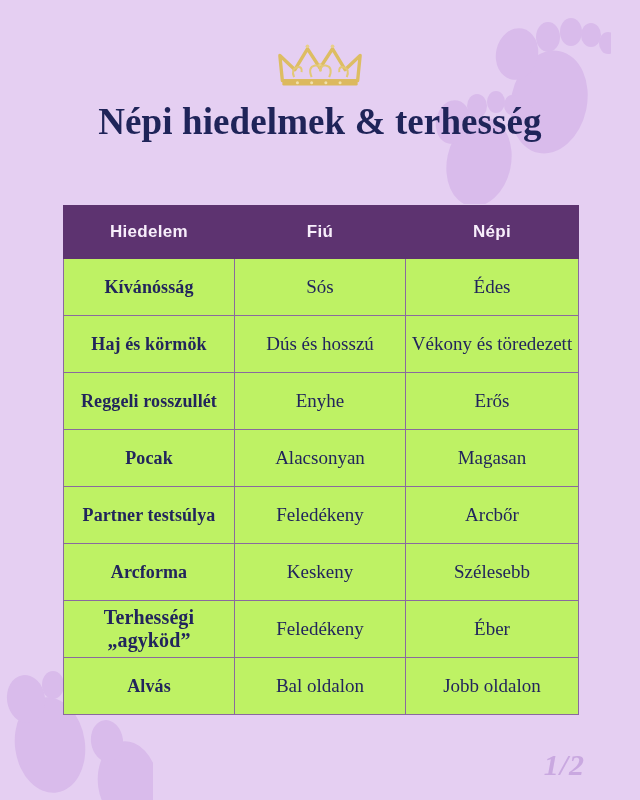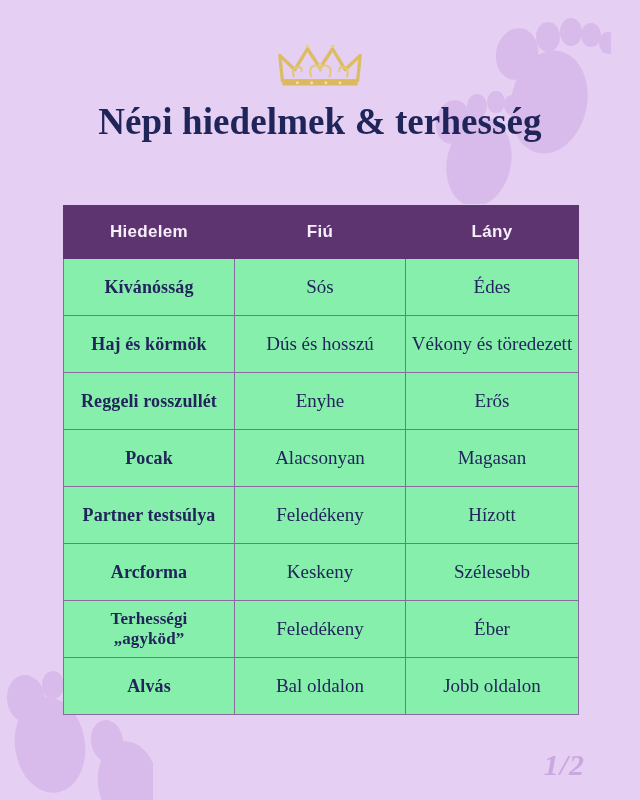--- a/index.html
+++ b/index.html
@@ -88,41 +88,41 @@
     font-weight: bold;
     font-size: 17px;
     letter-spacing: 0.3px;
     height: 52px;
     padding: 0 4px;
     text-align: center;
     border: 1px solid #5d3370;
   }
 
   table.beliefs tbody td {
-    background: #86efac;
+    background: #bef264;
     border: 1.6px solid #8a6a9e;
     height: 52px;
     padding: 2px 4px;
     text-align: center;
     vertical-align: middle;
     color: #22255c;
     font-family: "Liberation Serif", "DejaVu Serif", serif;
     font-size: 19px;
     line-height: 1.12;
   }
   table.beliefs tbody td.label {
     font-weight: bold;
     font-size: 18px;
     letter-spacing: 0.1px;
   }
   table.beliefs tbody td.tight {
     font-size: 19px;
   }
   table.beliefs tbody td.two-line {
-    font-size: 17px;
+    font-size: 20px;
     line-height: 1.15;
   }
 
   
   .page-indicator {
     position: absolute;
     right: 26px;
     bottom: 18px;
     font-family: "Liberation Serif", "DejaVu Serif", serif;
     font-style: italic;
@@ -206,21 +206,21 @@
     <table class="beliefs">
       <colgroup>
         <col class="c1">
           <col class="c2">
           <col class="c3">
       </colgroup>
       <thead>
         <tr>
           <th>Hiedelem</th>
           <th>Fiú</th>
-          <th>Lány</th>
+          <th>Népi</th>
         </tr>
       </thead>
       <tbody>
         <tr>
           <td class="label">Kívánósság</td>
           <td>Sós</td>
           <td>Édes</td>
         </tr>
         <tr>
           <td class="label">Haj és körmök</td>
@@ -233,21 +233,21 @@
           <td>Erős</td>
         </tr>
         <tr>
           <td class="label">Pocak</td>
           <td>Alacsonyan</td>
           <td>Magasan</td>
         </tr>
         <tr>
           <td class="label">Partner testsúlya</td>
           <td>Feledékeny</td>
-          <td>Hízott</td>
+          <td>Arcbőr</td>
         </tr>
         <tr>
           <td class="label">Arcforma</td>
           <td>Keskeny</td>
           <td>Szélesebb</td>
         </tr>
         <tr>
           <td class="label two-line">Terhességi<br>„agyköd”</td>
           <td>Feledékeny</td>
           <td>Éber</td>

